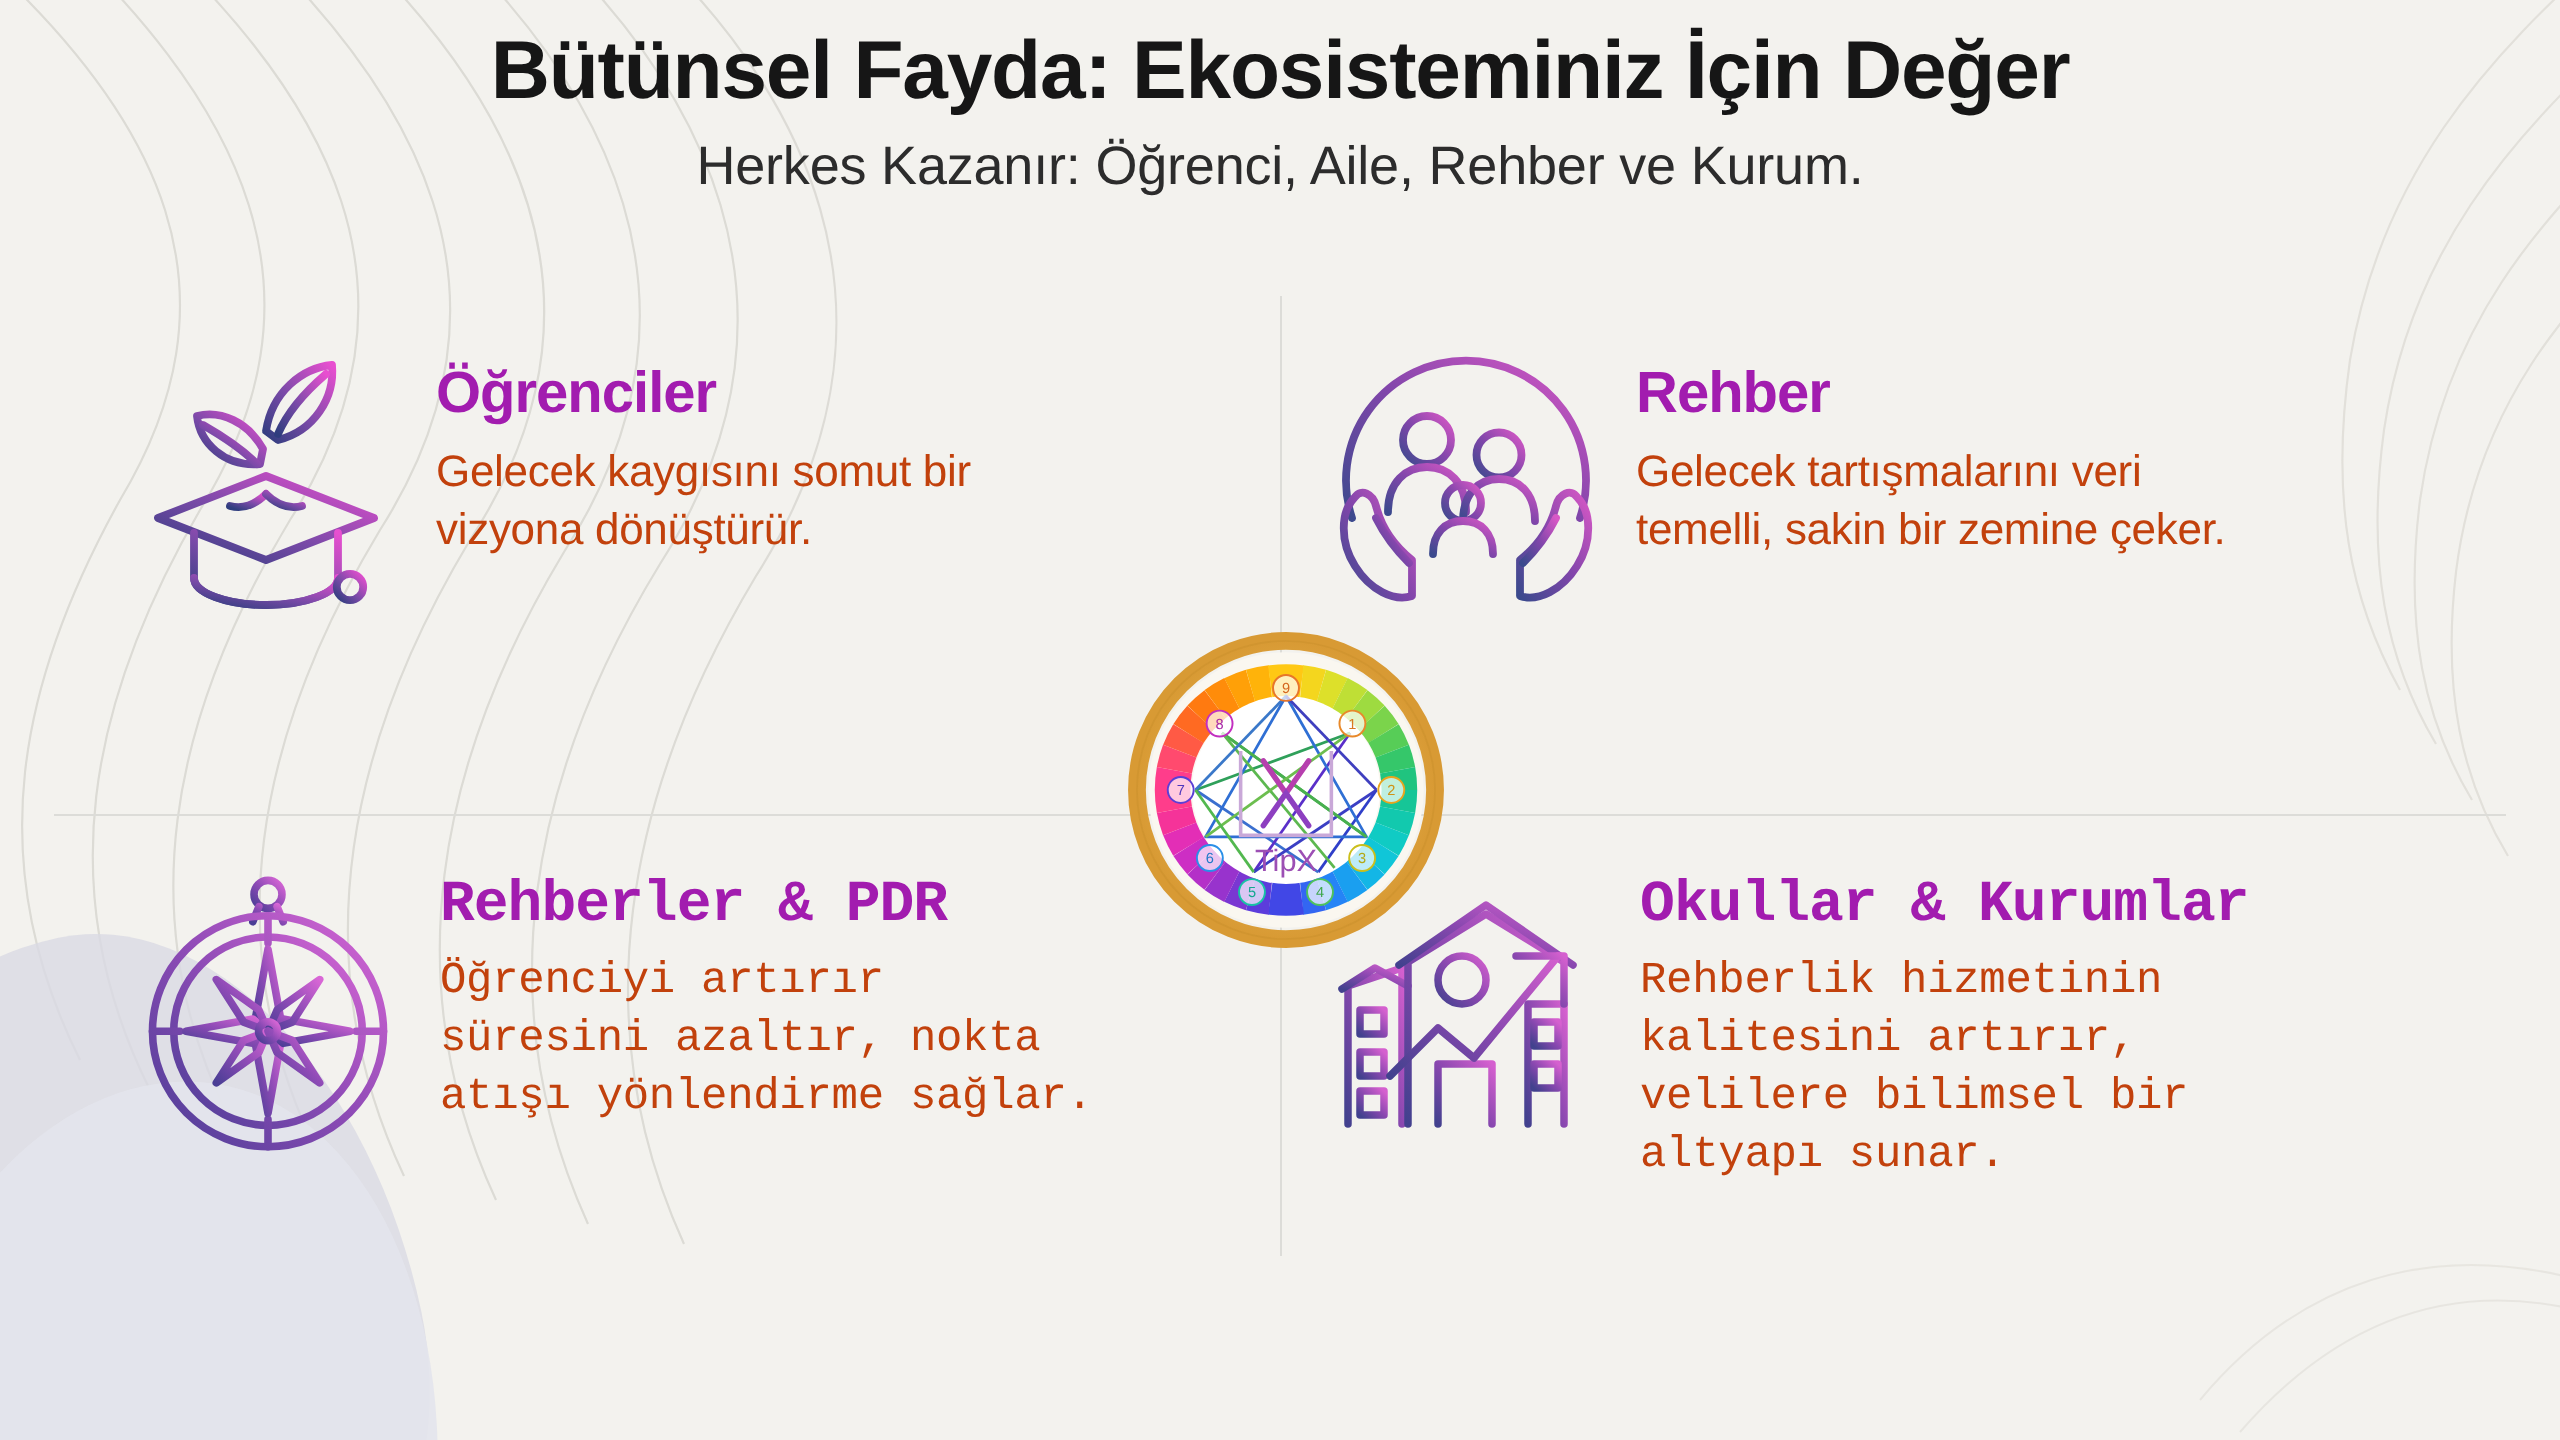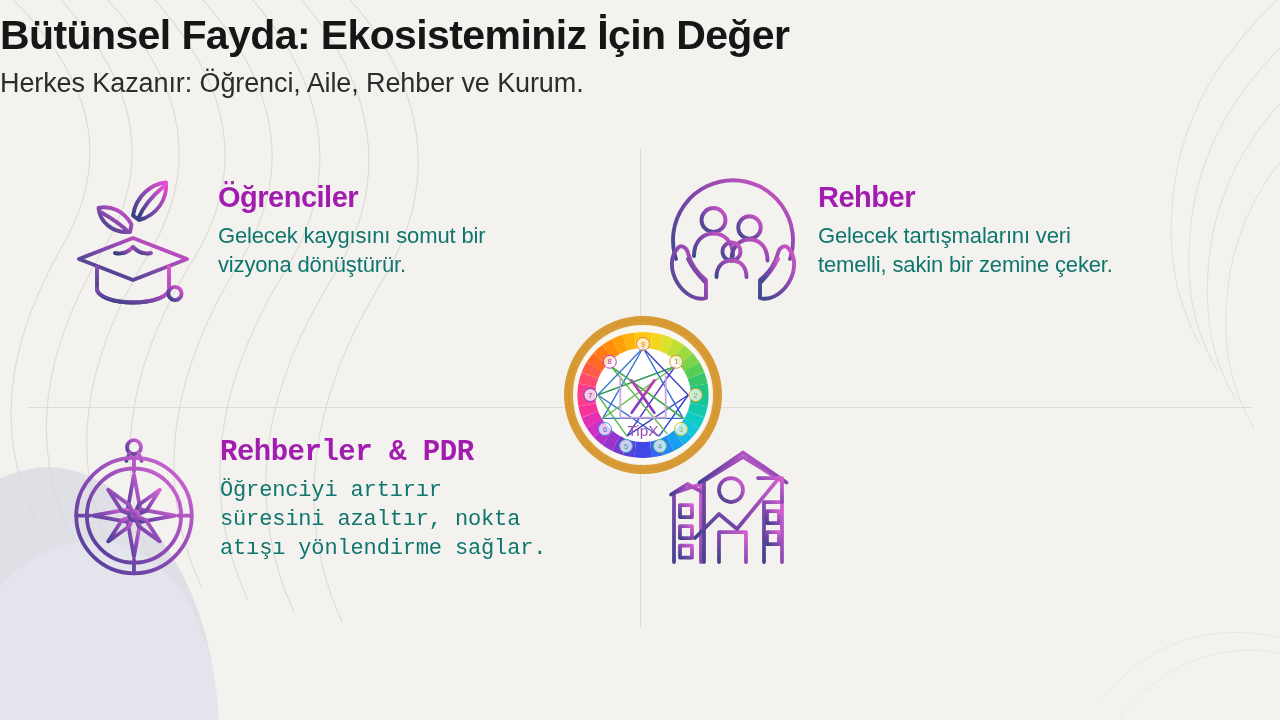--- a/index.html
+++ b/index.html
@@ -37,21 +37,21 @@
     width:280px; height:360px;
     background:#e3e4ec;
     opacity:.9;
     border-radius:50% 50% 40% 60% / 55% 60% 40% 45%;
     transform:rotate(8deg);
   }
 
   
   #header {
     position:absolute; top:0; left:0; right:0;
-    text-align:left;
+    text-align:center;
     padding-top:13px;
   }
   #page-title {
     font-size:41px;
     font-weight:bold;
     color:#161616;
     letter-spacing:-.6px;
     line-height:1.12;
   }
   #page-subtitle {
@@ -110,21 +110,21 @@
     font-size:29px;
     font-weight:bold;
     color:#a21caf;
     letter-spacing:-.5px;
     line-height:1.1;
     margin-bottom:7px;
   }
   .cell-desc {
     font-size:22px;
     font-weight:400;
-    color:#0f766e;
+    color:#c2410c;
     line-height:1.32;
     letter-spacing:-.15px;
     max-width:330px;
   }
   .cell.right .cell-desc { max-width:320px; }
 
   
   #center-logo {
     position:absolute;
     left:562px; top:312px;
@@ -322,20 +322,24 @@
             <rect x="72" y="52" width="8" height="8"></rect>
             <rect x="72" y="66" width="8" height="8"></rect>
 
             <path d="M40,86 L40,66 L58,66 L58,86"></path>
             <path d="M49,66 L49,86"></path>
 
             <path d="M24,70 L40,54 L52,64 L80,30"></path>
             <path d="M66,30 L82,30 L82,46"></path>
           </g>
         </svg>
+      </div>
+      <div class="cell-text">
+        <div class="cell-title">Okullar &amp; Kurumlar</div>
+        <div class="cell-desc">Rehberlik hizmetinin kalitesini artırır, velilere bilimsel bir altyapı sunar.</div>
       </div>
     </div>
   </div>
 
   <div id="center-logo">
     <svg viewBox="0 0 200 200">
       <defs>
 
         <linearGradient id="r1" x1="0" y1="0" x2="1" y2="1">
           <stop offset="0" stop-color="#ff2d9b"></stop>

